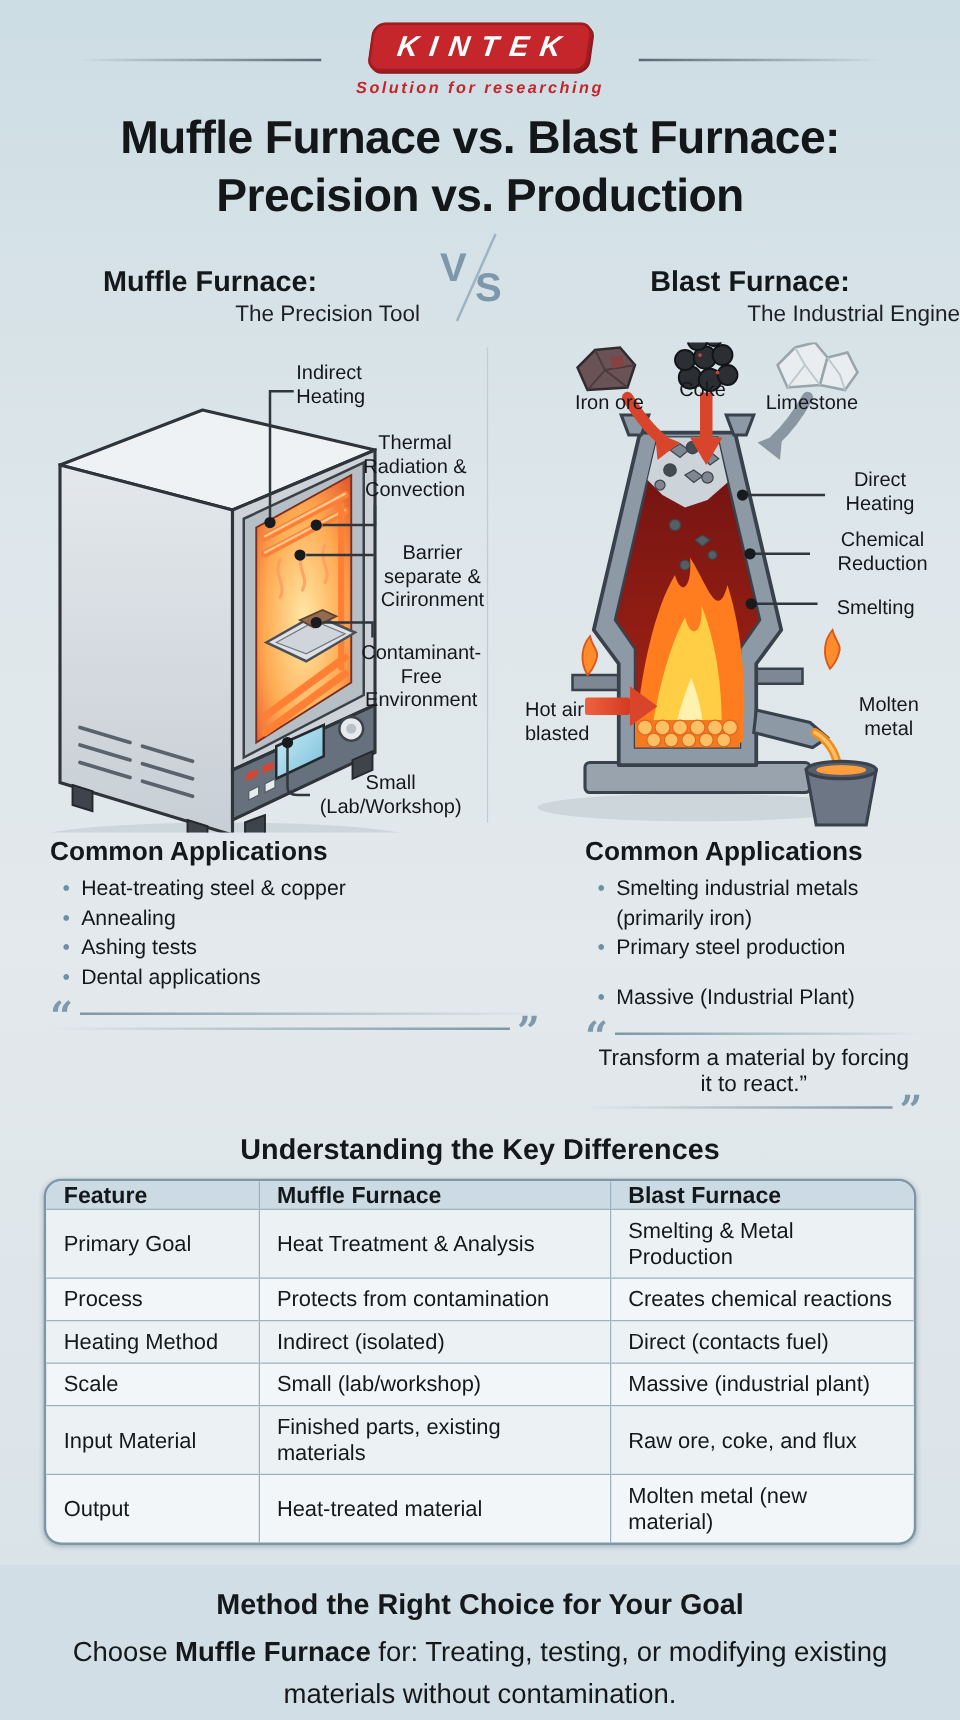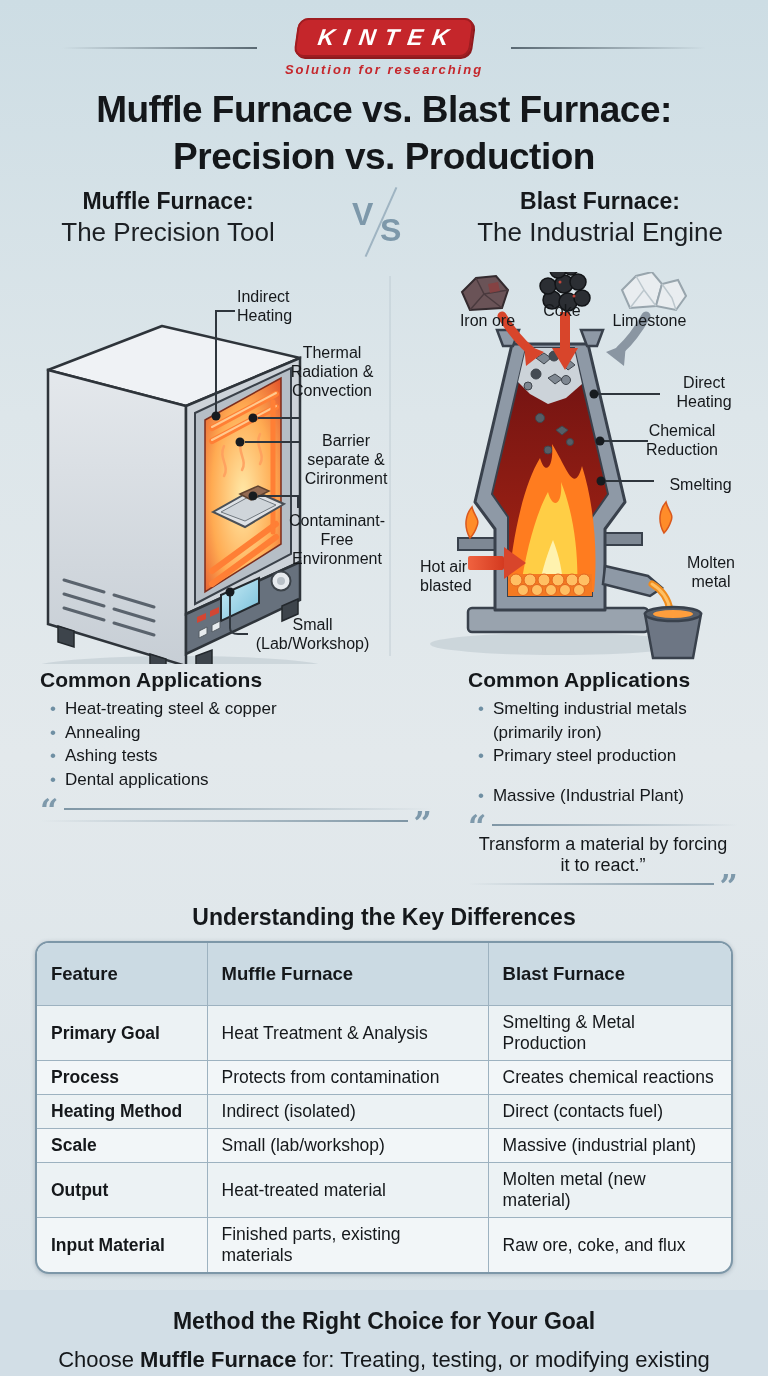--- a/index.html
+++ b/index.html
@@ -12,23 +12,23 @@
   .rule.r{background:linear-gradient(to left,rgba(90,105,115,0),#5a6973);}
   .brand{text-align:center;}
   .logo-box{display:inline-block;background:#c5262b;color:#ffffff;font-style:italic;font-weight:bold;
             letter-spacing:9px;font-size:23px;padding:6px 14px 6px 22px;border-radius:10px;
             transform:skewX(-8deg);box-shadow:inset 0 0 0 2px #9e1d21,2px 2px 0 #8e1a1e;}
   .tagline{color:#c5262b;font-weight:bold;font-style:italic;font-size:13px;letter-spacing:2px;margin-top:5px;}
   
   .title{margin-top:10px;text-align:center;font-weight:bold;font-size:37px;line-height:1.26;letter-spacing:-0.5px;color:#14171a;}
   
   .subs{display:grid;grid-template-columns:1fr 96px 1fr;align-items:start;margin-top:8px;}
-  .subcol{text-align:center;}
+  .subcol{text-align:center;margin-top:24px;}
   .sub-bold{font-weight:bold;font-size:23px;line-height:1.2;}
-  .sub-reg{font-size:26px;line-height:1.25;color:#1c2024;}
+  .sub-reg{font-size:18px;line-height:1.25;color:#1c2024;text-align:right;}
   .vs{position:relative;height:72px;}
   .vs-v{position:absolute;left:16px;top:8px;font-weight:bold;font-size:32px;color:#7d98aa;}
   .vs-s{position:absolute;left:44px;top:24px;font-weight:bold;font-size:32px;color:#7d98aa;}
   .vs-slash{position:absolute;left:44px;top:-4px;width:2px;height:76px;background:#9fb4c2;transform:rotate(24deg);}
   
   .diagram{position:relative;height:392px;margin-top:12px;}
   .diagram svg{position:absolute;left:0;top:0;}
   .co{position:absolute;font-size:16px;line-height:1.17;color:#15181b;text-align:center;}
   .co.left-align{text-align:left;}
   
@@ -42,24 +42,24 @@
   .quote-top,.quote-bot{display:flex;align-items:center;gap:6px;}
   .qmark{font-family:"DejaVu Serif",serif;font-weight:bold;color:#7e99ab;font-size:32px;line-height:0.5;height:12px;}
   .qline{flex:1;height:2px;background:linear-gradient(to right,#7f96a5,rgba(127,150,165,0));}
   .qline.r{background:linear-gradient(to left,#7f96a5,rgba(127,150,165,0));}
   .quote-text{text-align:center;font-size:18px;padding:3px 6px 2px;}
   
   .tbl-title{text-align:center;font-size:23px;font-weight:bold;margin:14px 0 10px;}
   .tbl-wrap{width:694px;margin:0 auto;border:2px solid #7d97a8;border-radius:14px;overflow:hidden;
             background:#f2f6f8;box-shadow:0 1px 4px rgba(60,80,95,.3);}
   table{width:100%;border-collapse:collapse;font-size:17.5px;}
-  th{background:#cbdae3;text-align:left;font-size:18.5px;padding:20px 14px;}
+  th{background:#cbdae3;text-align:left;font-size:18.5px;padding:0 14px;}
   td{padding:6px 14px;border-top:1.5px solid #9db2c0;}
   td+td,th+th{border-left:1.5px solid #9db2c0;}
-  td.feat{font-weight:bold;}
+  td.feat{font-weight:normal;}
   tr:nth-child(even) td{background:#ecf2f4;}
   col.c1{width:24.5%;} col.c2{width:40.5%;} col.c3{width:35%;}
   
   .cta{background:#d2dee6;margin-top:16px;padding:18px 22px 14px;text-align:center;}
   .cta h2{margin:0 0 8px;font-size:23px;}
   .cta p{margin:0;font-size:22px;line-height:1.5;}
 </style>
 </head>
 <body>
 
@@ -276,21 +276,21 @@
     <div class="co left-align" style="left:237px;top:16px;width:95px;">Indirect Heating</div>
     <div class="co" style="left:282px;top:72px;width:100px;">Thermal Radiation &amp; Convection</div>
     <div class="co" style="left:302px;top:160px;width:88px;">Barrier separate &amp; Cirironment</div>
     <div class="co" style="left:282px;top:240px;width:110px;text-align:center;">Contaminant-Free Environment</div>
     <div class="co" style="left:250px;top:344px;width:125px;">Small (Lab/Workshop)</div>
 
     <div class="co" style="left:450px;top:40px;width:75px;">Iron ore</div>
     <div class="co" style="left:532px;top:30px;width:60px;">Coke</div>
     <div class="co" style="left:602px;top:40px;width:95px;">Limestone</div>
     <div class="co" style="left:664px;top:102px;width:80px;">Direct Heating</div>
-    <div class="co" style="left:636px;top:150px;width:92px;">Chemical Reduction</div>
+    <div class="co" style="left:660px;top:150px;width:92px;">Chemical Reduction</div>
     <div class="co" style="left:658px;top:204px;width:85px;">Smelting</div>
     <div class="co left-align" style="left:420px;top:286px;width:66px;">Hot air blasted</div>
     <div class="co" style="left:678px;top:282px;width:66px;">Molten metal</div>
   </div>
 
   <div class="apps">
     <div class="colL">
       <h3>Common Applications</h3>
       <div class="li">
           <span class="bullet">•</span>
@@ -375,28 +375,28 @@
         <td class="feat">Heating Method</td>
         <td>Indirect (isolated)</td>
         <td>Direct (contacts fuel)</td>
       </tr>
       <tr>
         <td class="feat">Scale</td>
         <td>Small (lab/workshop)</td>
         <td>Massive (industrial plant)</td>
       </tr>
       <tr>
+        <td class="feat">Input Material</td>
+        <td>Finished parts, existing materials</td>
+        <td>Raw ore, coke, and flux</td>
+      </tr>
+      <tr>
         <td class="feat">Output</td>
         <td>Heat-treated material</td>
         <td>Molten metal (new material)</td>
-      </tr>
-      <tr>
-        <td class="feat">Input Material</td>
-        <td>Finished parts, existing materials</td>
-        <td>Raw ore, coke, and flux</td>
       </tr>
     </tbody>
       </table>
   </div>
 
   <div class="cta">
     <h2>Method the Right Choice for Your Goal</h2>
     <p><span>Choose </span><b>Muffle Furnace</b><span> for: Treating, testing, or modifying existing materials without contamination.</span></p>
     <p><span>Choose </span><b>Blast Furnace</b><span> for: Producing raw metal from ore through direct-contact smelting.</span></p>
 

